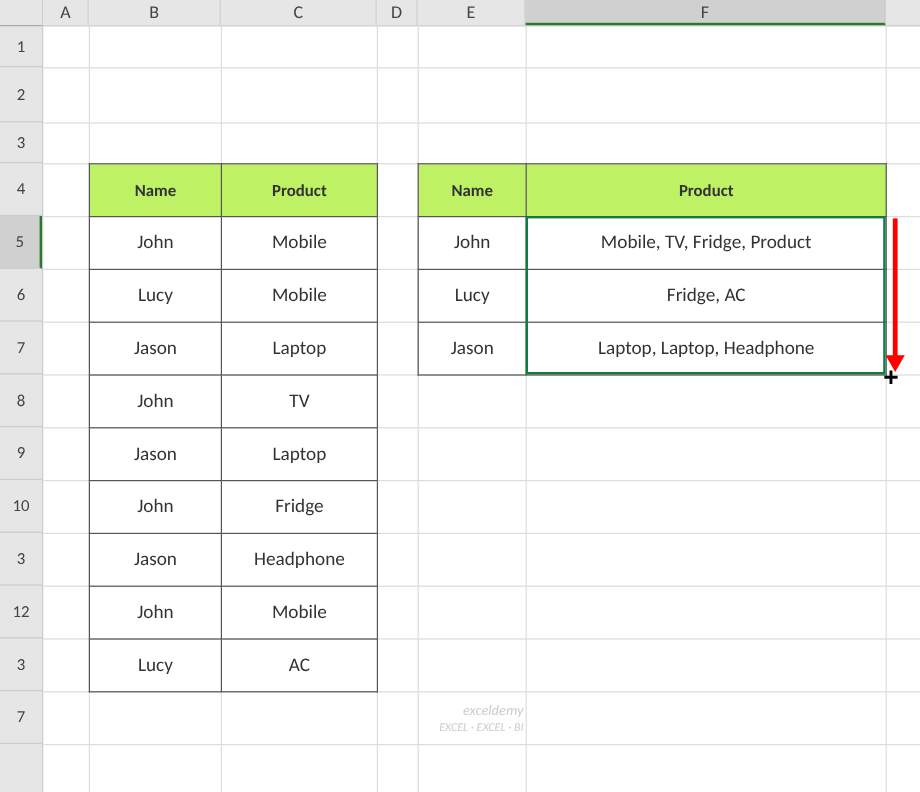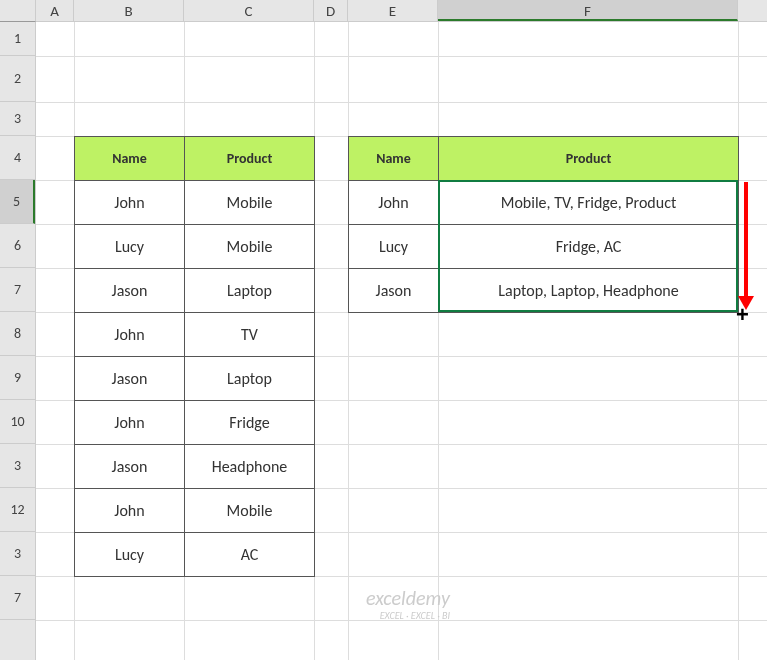--- a/index.html
+++ b/index.html
@@ -145,21 +145,21 @@
     }
     .watermark {
       position: absolute;
       color: #ccc;
       font-size: 12px;
       font-style: italic;
       pointer-events: none;
       text-align: right;
       line-height: 1.2;
     }
-    .watermark .wm-top { font-size: 20px; font-style: italic; }
+    .watermark .wm-top { font-size: 12px; font-style: italic; }
     .watermark .wm-bot { font-size: 10px; }
   </style>
 </head>
 <body>
 
 <div class="sheet">
 
   <div class="col-headers">
     <div class="corner"></div>
     <div class="col-h" style="width:38px">A</div>

